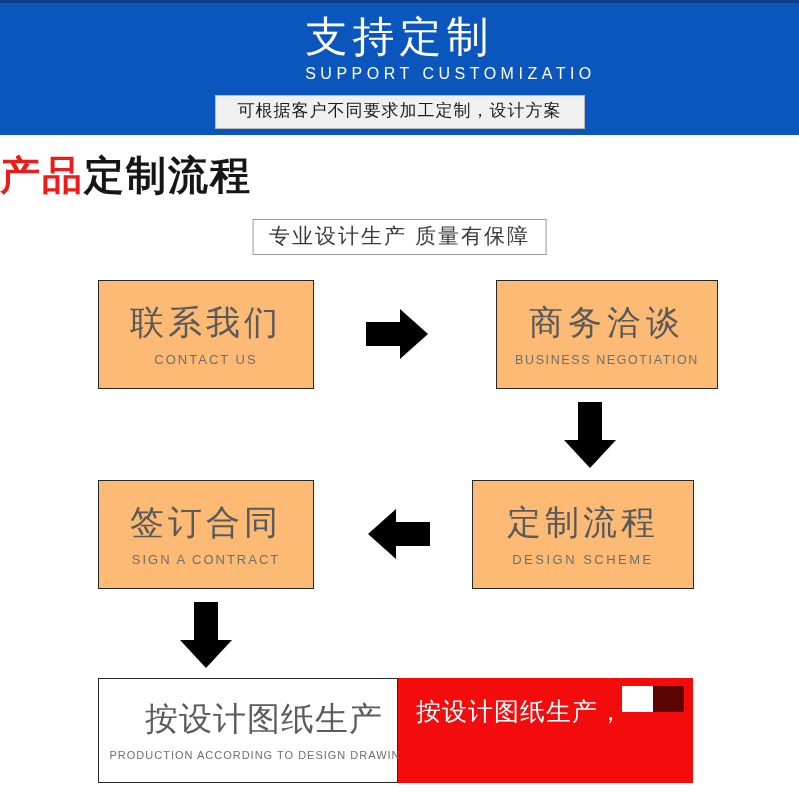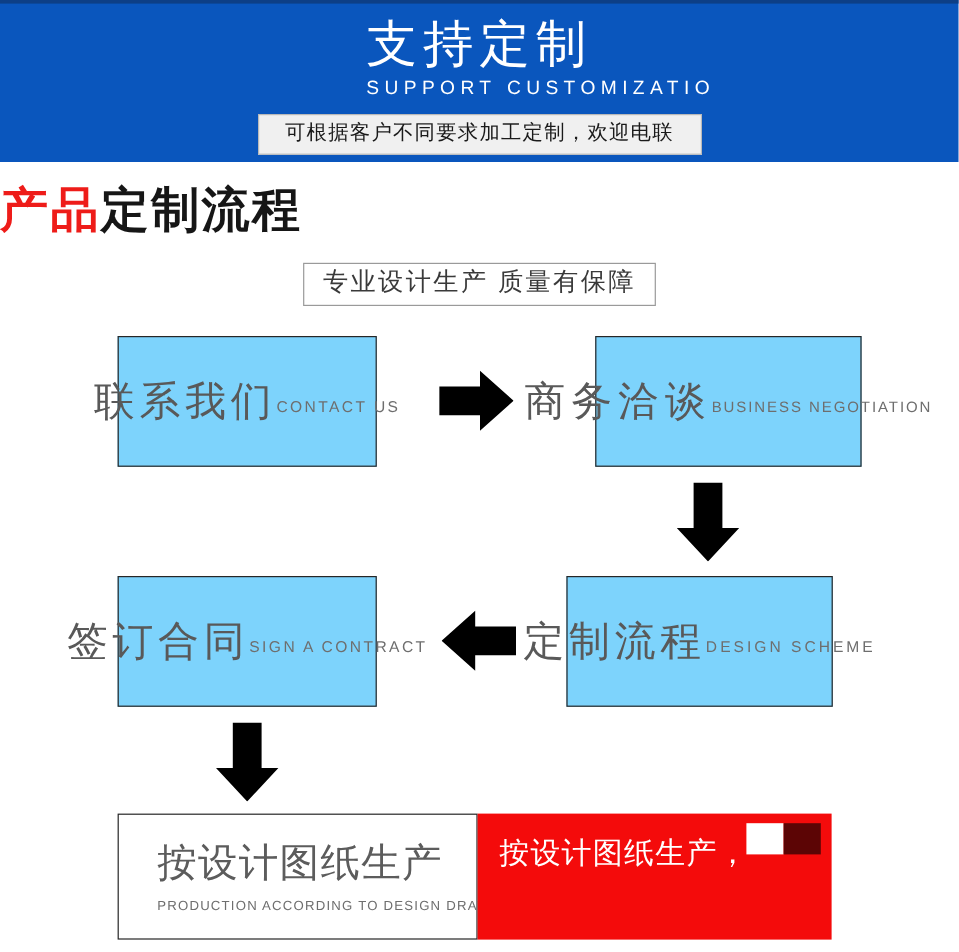--- a/index.html
+++ b/index.html
@@ -103,24 +103,24 @@
     letter-spacing: 2px;
     padding: 3px 16px 5px 16px;
     line-height: 26px;
     white-space: nowrap;
   }
 
   
   .flowbox {
     position: absolute;
     border: 1.5px solid #262626;
-    background: #7dd3fc;
+    background: #fdba74;
     box-sizing: border-box;
     display: flex;
-    flex-direction: row;
+    flex-direction: column;
     align-items: center;
     justify-content: center;
   }
   .flowbox .cn {
     color: #595959;
     font-size: 34px;
     letter-spacing: 4px;
     line-height: 42px;
     white-space: nowrap;
   }
@@ -147,20 +147,21 @@
     position: absolute;
     left: 98px;
     top: 678px;
     width: 300px;
     height: 105px;
     border: 1.5px solid #262626;
     background: #ffffff;
     box-sizing: border-box;
     display: flex;
     flex-direction: column;
+    align-items: center;
     justify-content: center;
     padding-left: 32px;
   }
   .box-production .cn {
     color: #5c5c5c;
     font-size: 33px;
     letter-spacing: 1px;
     line-height: 40px;
     white-space: nowrap;
   }
@@ -221,21 +222,21 @@
 </style>
 </head>
 <body>
 
 <div id="page">
 
   <div class="banner">
     <div class="banner-topstrip"></div>
     <div class="banner-title">支持定制</div>
     <div class="banner-sub">SUPPORT CUSTOMIZATIO</div>
-    <div class="banner-tagline">可根据客户不同要求加工定制，欢迎电联</div>
+    <div class="banner-tagline">可根据客户不同要求加工定制，设计方案</div>
   </div>
 
   <div class="section-title">
     <span class="red">产品</span><span class="dark">定制流程</span>
   </div>
   <div class="section-sub">专业设计生产 质量有保障</div>
 
   <div class="flowbox box-contact">
     <div class="cn">联系我们</div>
     <div class="en">CONTACT US</div>

